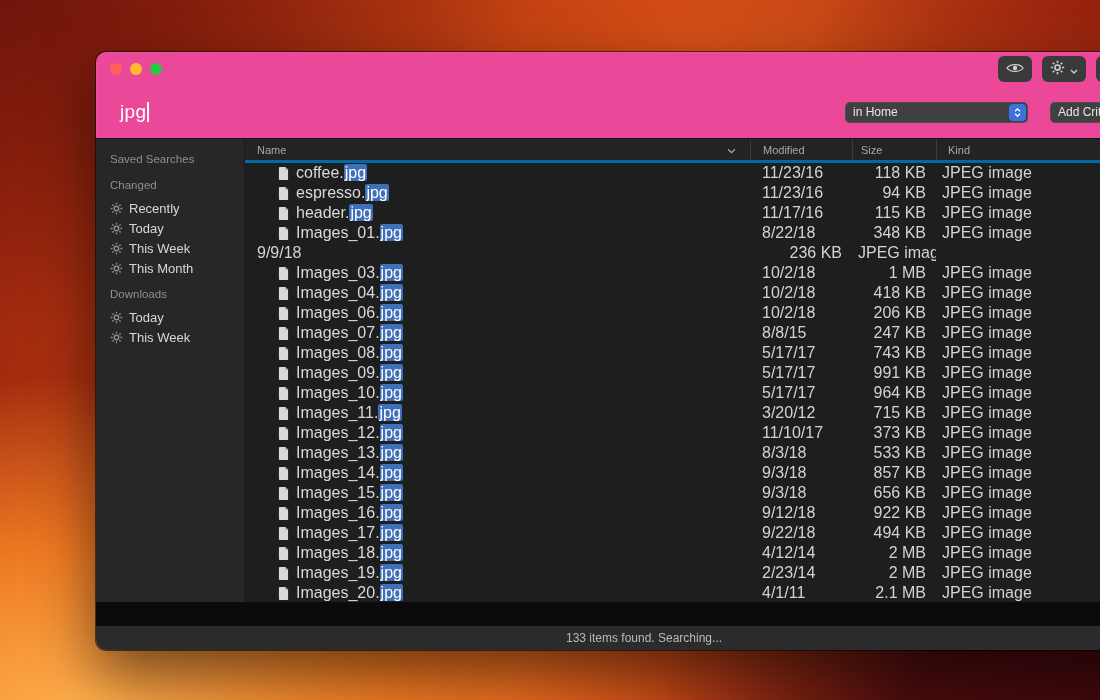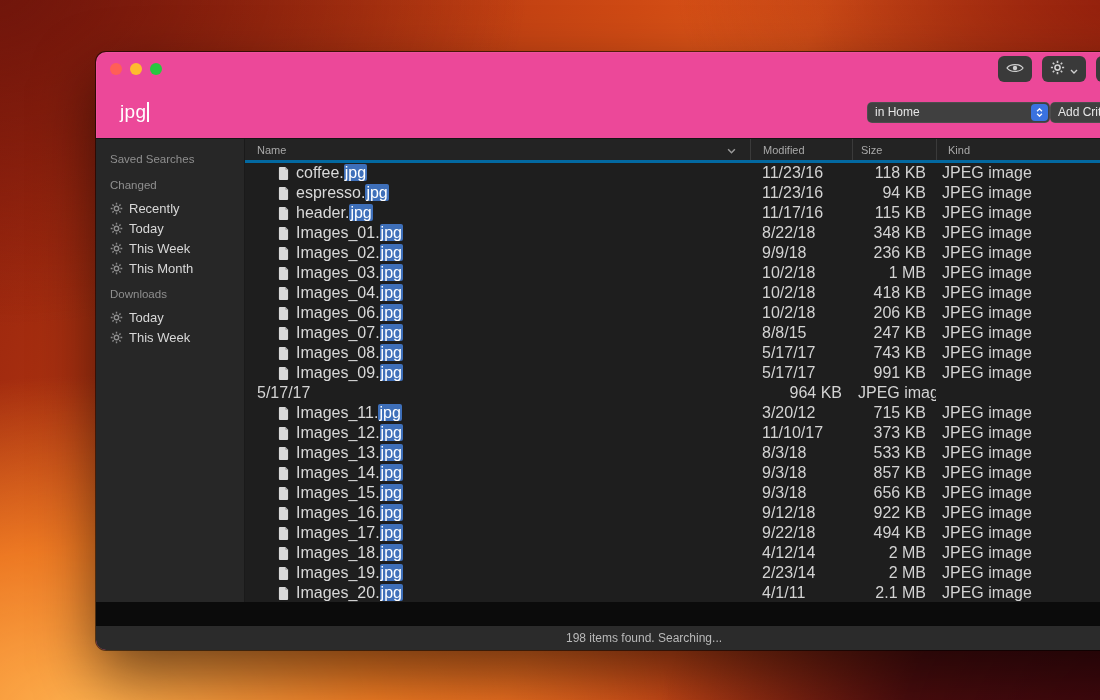--- a/index.html
+++ b/index.html
@@ -30,21 +30,21 @@
   .tb-buttons { display:flex; gap:10px; align-items:center; }
   .tb-btn { height:26px; background:#3a3a3a; border-radius:6px; display:flex; align-items:center; justify-content:center; gap:5px; padding:0 8px; cursor:default; }
 
   
   .searchbar { height:52px; flex:0 0 52px; display:flex; align-items:center; padding:0 16px 0 24px; }
   .search-text { color:#ffffff; font-size:19px; letter-spacing:.3px; display:flex; align-items:center; }
   .caret { display:inline-block; width:1.5px; height:20px; background:#fff; margin-left:1px; }
   .search-spacer { flex:1; }
   .popup { height:21px; background:#404040; border-radius:5px; display:flex; align-items:center; color:#e6e6e6; font-size:12px; box-shadow:inset 0 0 0 .5px rgba(255,255,255,.14); }
   .popup .label { padding:0 8px; flex:1; white-space:nowrap; }
-  .popup.scope { width:183px; }
+  .popup.scope { width:183px; margin-right:22px; }
   .popup.criteria { width:126px; }
   .stepper { width:17px; height:17px; margin-right:2px; background:#3a72e0; border-radius:4px; display:flex; flex-direction:column; align-items:center; justify-content:center; gap:1px; }
   .bluecap { width:21px; height:21px; background:#3a72e0; border-radius:0 5px 5px 0; display:flex; align-items:center; justify-content:center; }
 
   
   .main { flex:1; display:flex; min-height:0; border-top:1px solid #151515; }
   .sidebar { width:149px; flex:0 0 149px; background:#272727; border-right:1px solid #1a1a1a; padding:14px 0 0 14px; overflow:hidden; }
   .sb-title { color:#8f8f8f; font-size:11.5px; margin-bottom:14px; }
   .sb-section-header { color:#8f8f8f; font-size:11.5px; margin:10px 0 7px 0; }
   .sb-item { display:flex; align-items:center; gap:6px; color:#d8d8d8; font-size:13px; height:20px; cursor:default; }
@@ -322,29 +322,20 @@
                 </svg>
       </span>
       <span class="fname"><span class="base">Images_01.</span><span class="match">jpg</span></span>
     </div>
     <div class="cell mod">8/22/18</div>
     <div class="cell size">348 KB</div>
     <div class="cell kind">JPEG image</div>
   </div>
 
   <div class="row">
-    <div class="cell name">
-      <span class="doc-icon">
-        <svg width="11" height="13" viewBox="0 0 12 14">
-                  <path d="M2 0 H8 L11 3 V13 a1 1 0 0 1 -1 1 H2 a1 1 0 0 1 -1 -1 V1 a1 1 0 0 1 1 -1 Z" fill="#d9d9d9"></path>
-                  <path d="M8 0 L11 3 H8 Z" fill="#9f9f9f"></path>
-                </svg>
-      </span>
-      <span class="fname"><span class="base">Images_02.</span><span class="match">jpg</span></span>
-    </div>
     <div class="cell mod">9/9/18</div>
     <div class="cell size">236 KB</div>
     <div class="cell kind">JPEG image</div>
   </div>
 
   <div class="row">
     <div class="cell name">
       <span class="doc-icon">
         <svg width="11" height="13" viewBox="0 0 12 14">
                   <path d="M2 0 H8 L11 3 V13 a1 1 0 0 1 -1 1 H2 a1 1 0 0 1 -1 -1 V1 a1 1 0 0 1 1 -1 Z" fill="#d9d9d9"></path>
@@ -427,20 +418,29 @@
                 </svg>
       </span>
       <span class="fname"><span class="base">Images_09.</span><span class="match">jpg</span></span>
     </div>
     <div class="cell mod">5/17/17</div>
     <div class="cell size">991 KB</div>
     <div class="cell kind">JPEG image</div>
   </div>
 
   <div class="row">
+    <div class="cell name">
+      <span class="doc-icon">
+        <svg width="11" height="13" viewBox="0 0 12 14">
+                  <path d="M2 0 H8 L11 3 V13 a1 1 0 0 1 -1 1 H2 a1 1 0 0 1 -1 -1 V1 a1 1 0 0 1 1 -1 Z" fill="#d9d9d9"></path>
+                  <path d="M8 0 L11 3 H8 Z" fill="#9f9f9f"></path>
+                </svg>
+      </span>
+      <span class="fname"><span class="base">Images_10.</span><span class="match">jpg</span></span>
+    </div>
     <div class="cell mod">5/17/17</div>
     <div class="cell size">964 KB</div>
     <div class="cell kind">JPEG image</div>
   </div>
 
   <div class="row">
     <div class="cell name">
       <span class="doc-icon">
         <svg width="11" height="13" viewBox="0 0 12 14">
                   <path d="M2 0 H8 L11 3 V13 a1 1 0 0 1 -1 1 H2 a1 1 0 0 1 -1 -1 V1 a1 1 0 0 1 1 -1 Z" fill="#d9d9d9"></path>
@@ -587,16 +587,16 @@
     <div class="cell mod">4/1/11</div>
     <div class="cell size">2.1 MB</div>
     <div class="cell kind">JPEG image</div>
   </div>
 </div>
     </div>
   </div>
 
   <div class="bottom-strip"></div>
   <div class="statusbar">
-    <span>198 items found. Searching...</span>
+    <span>133 items found. Searching...</span>
   </div>
 
 </div>
 
 </body></html>

